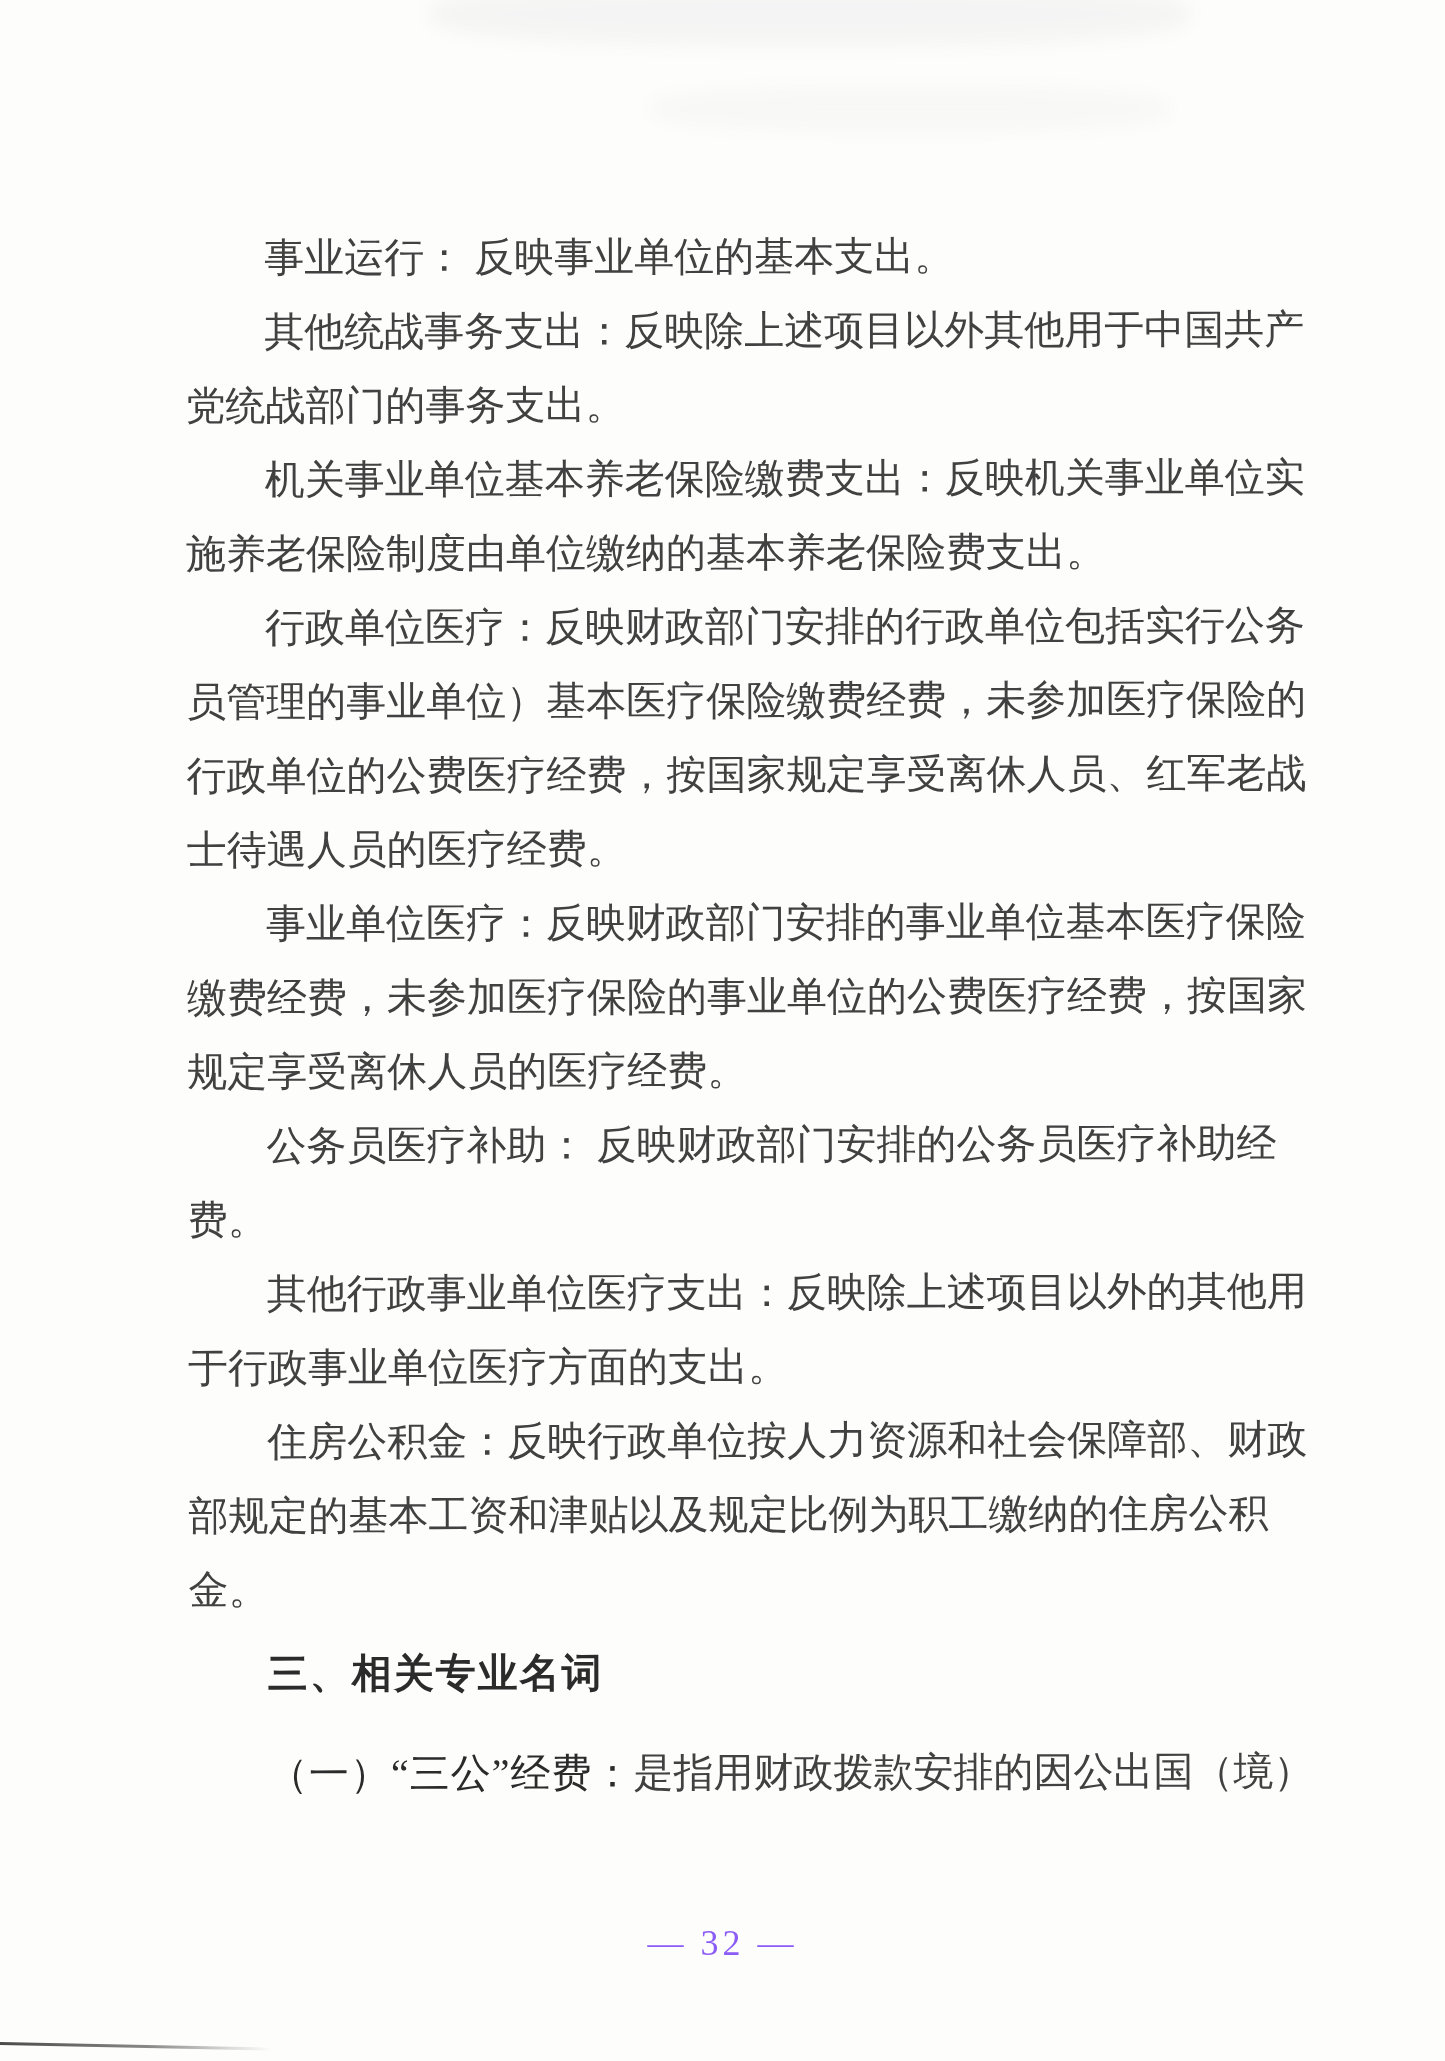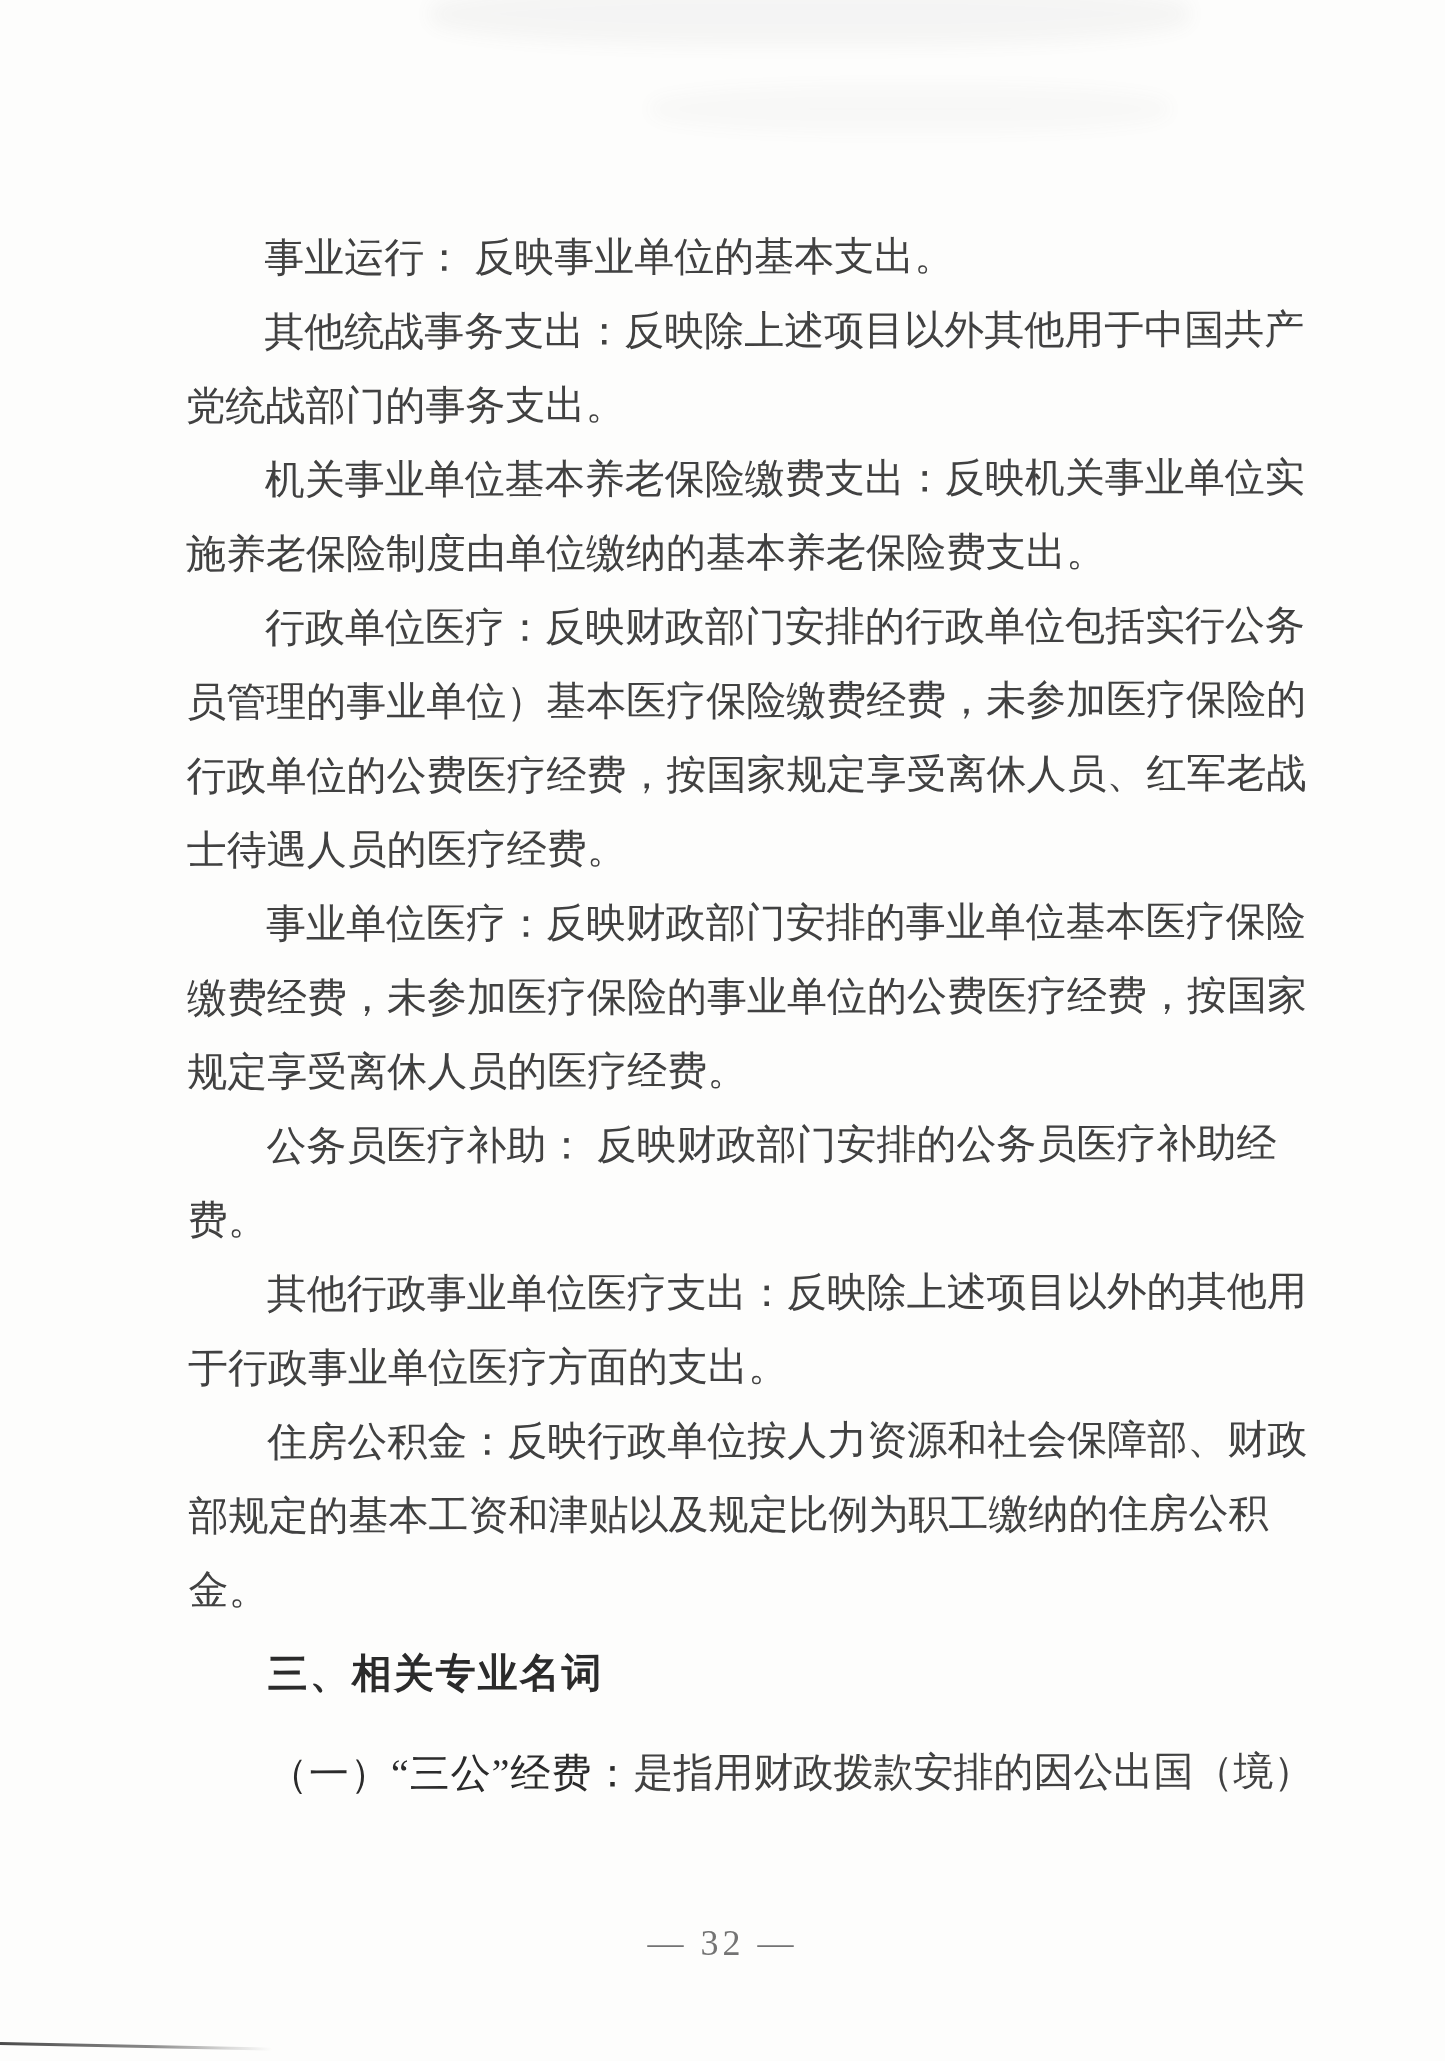--- a/index.html
+++ b/index.html
@@ -41,21 +41,21 @@
     letter-spacing:1px;
   }
   .line.term .rest{color:#414141;}
   .page-number{
     position:absolute;
     left:0;top:1922px;
     width:100%;
     text-align:center;
     font-size:36px;
     letter-spacing:4px;
-    color:#737373;
+    color:#8b5cf6;
   }
   
   .scan-line{
     position:absolute;
     left:0;top:2042px;
     width:272px;height:3px;
     background:linear-gradient(to right,
       rgba(55,55,55,0.9) 0%,
       rgba(75,75,75,0.65) 55%,
       rgba(120,120,120,0.25) 85%,

